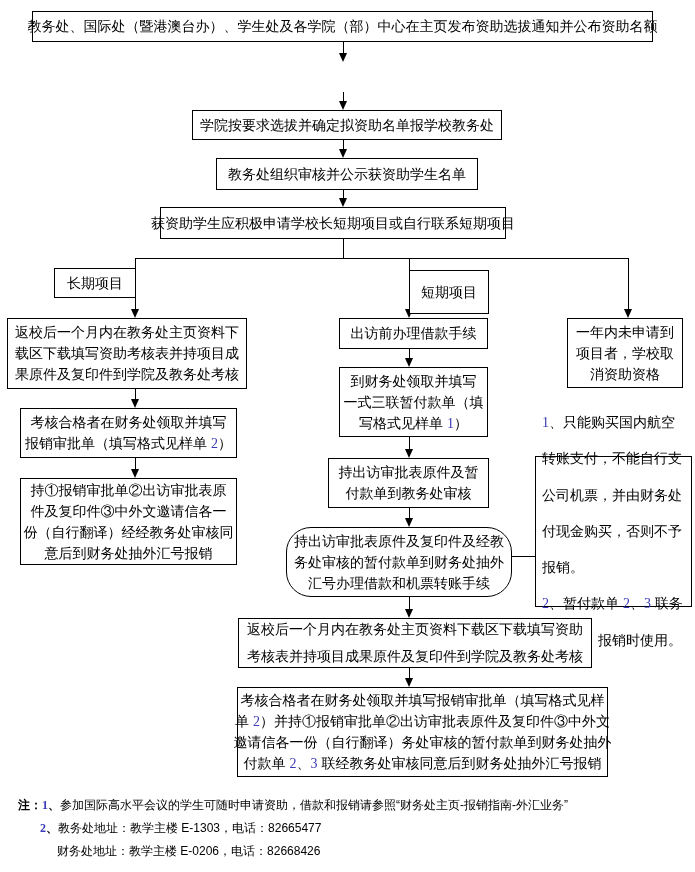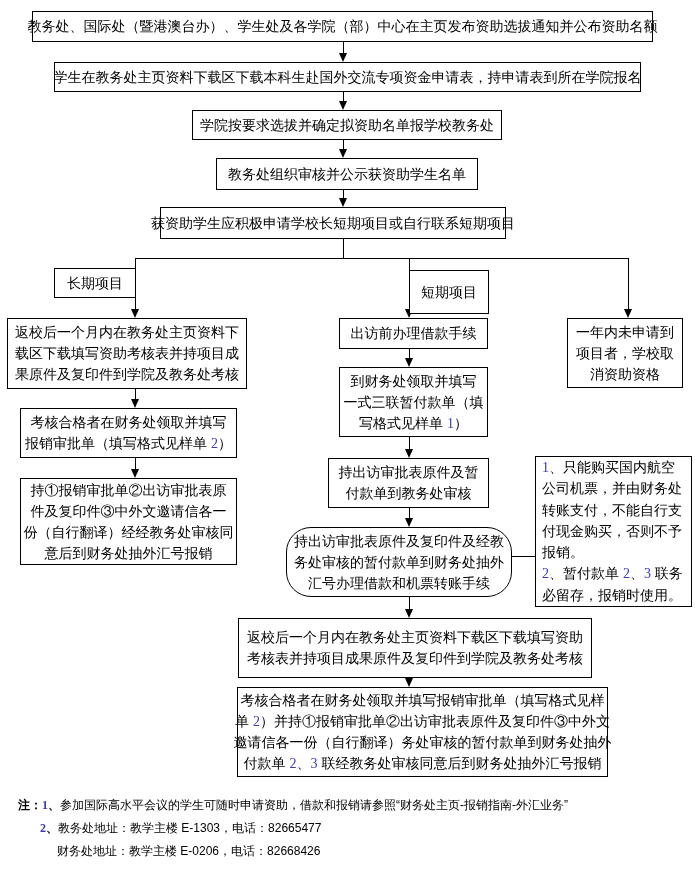--- a/index.html
+++ b/index.html
@@ -96,23 +96,20 @@
   <div class="arr" style="left:405px; top:668px; height:19px;">
       <i class="stem"></i>
       <i class="head"></i>
     </div>
 
   <div class="hl" style="left:512px; top:556px; width:23px;"></div>
 
   <div class="box" style="left:32px;  top:11px;  width:621px; height:31px;">
       <div class="tl"><span>教务处、国际处（暨港澳台办）、学生处及各学院（部）中心在主页发布资助选拔通知并公布资助名额</span></div>
     </div>
-  <div class="box" style="left:54px;  top:62px;  width:587px; height:30px;">
-      <div class="tl"><span>学生在教务处主页资料下载区下载本科生赴国外交流专项资金申请表，持申请表到所在学院报名</span></div>
-    </div>
   <div class="box" style="left:192px; top:110px; width:310px; height:30px;">
       <div class="tl"><span>学院按要求选拔并确定拟资助名单报学校教务处</span></div>
     </div>
   <div class="box" style="left:216px; top:158px; width:262px; height:32px;">
       <div class="tl"><span>教务处组织审核并公示获资助学生名单</span></div>
     </div>
   <div class="box" style="left:160px; top:207px; width:346px; height:32px;">
       <div class="tl"><span>获资助学生应积极申请学校长短期项目或自行联系短期项目</span></div>
     </div>
 
@@ -155,31 +152,31 @@
       <div class="tl"><span>持出访审批表原件及复印件及经教</span></div>
       <div class="tl"><span>务处审核的暂付款单到财务处抽外</span></div>
       <div class="tl"><span>汇号办理借款和机票转账手续</span></div>
     </div>
 
   <div class="box" style="left:567px; top:318px; width:116px; height:70px;">
       <div class="tl"><span>一年内未申请到</span></div>
       <div class="tl"><span>项目者，学校取</span></div>
       <div class="tl"><span>消资助资格</span></div>
     </div>
-  <div class="box align-left note-box" style="left:535px; top:456px; width:157px; height:151px;">
+  <div class="box align-left note-box" style="left:535px; top:456px; width:157px; height:151px;gap:15px;">
       <div class="tl"><span class="num">1</span><span>、只能购买国内航空</span></div>
+      <div class="tl"><span>转账支付，不能自行支</span></div>
       <div class="tl"><span>公司机票，并由财务处</span></div>
-      <div class="tl"><span>转账支付，不能自行支</span></div>
       <div class="tl"><span>付现金购买，否则不予</span></div>
       <div class="tl"><span>报销。</span></div>
       <div class="tl"><span class="num">2</span><span>、暂付款单 </span><span class="num">2</span><span>、</span><span class="num">3</span><span> 联务</span></div>
       <div class="tl"><span>必留存，报销时使用。</span></div>
     </div>
 
-  <div class="box" style="left:238px; top:618px; width:354px; height:60px;">
+  <div class="box" style="left:238px; top:618px; width:354px; height:50px;justify-content:space-between;">
       <div class="tl"><span>返校后一个月内在教务处主页资料下载区下载填写资助</span></div>
       <div class="tl"><span>考核表并持项目成果原件及复印件到学院及教务处考核</span></div>
     </div>
   <div class="box" style="left:237px; top:687px; width:371px; height:90px;">
       <div class="tl"><span>考核合格者在财务处领取并填写报销审批单（填写格式见样</span></div>
       <div class="tl"><span>单 </span><span class="num">2</span><span>）并持①报销审批单②出访审批表原件及复印件③中外文</span></div>
       <div class="tl"><span>邀请信各一份（自行翻译）务处审核的暂付款单到财务处抽外</span></div>
       <div class="tl"><span>付款单 </span><span class="num">2</span><span>、</span><span class="num">3</span><span> 联经教务处审核同意后到财务处抽外汇号报销</span></div>
     </div>
 

